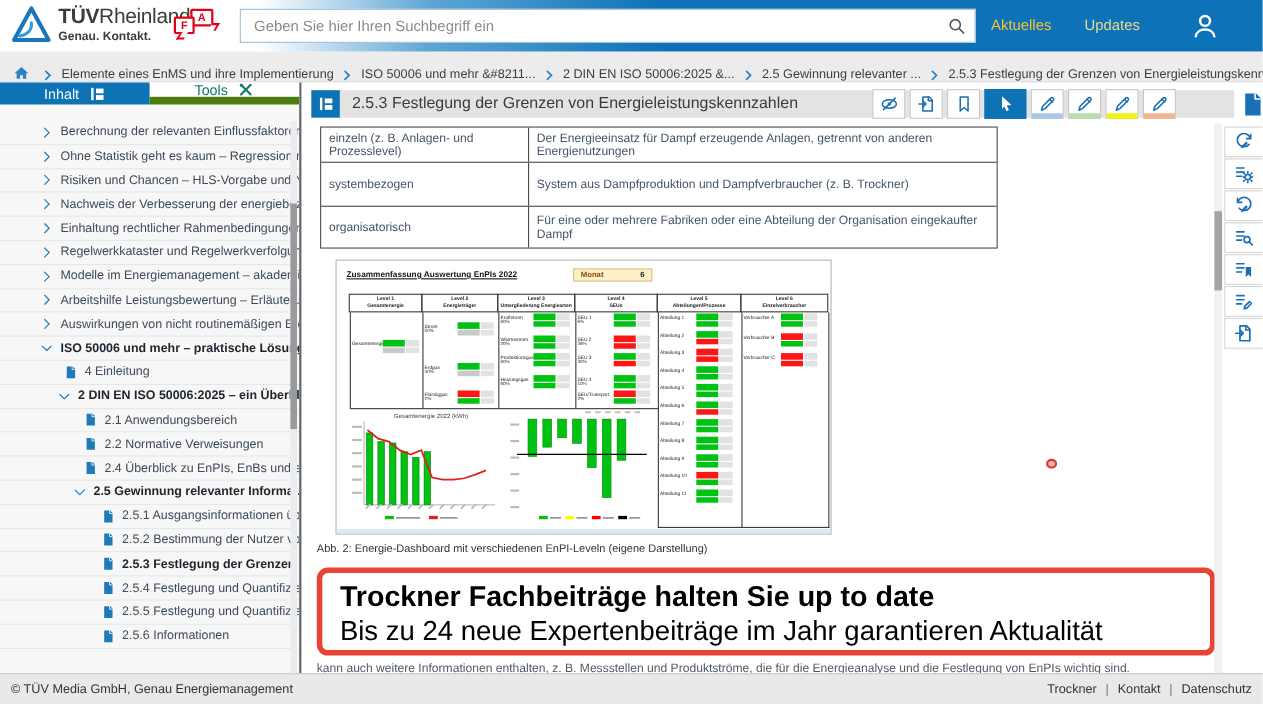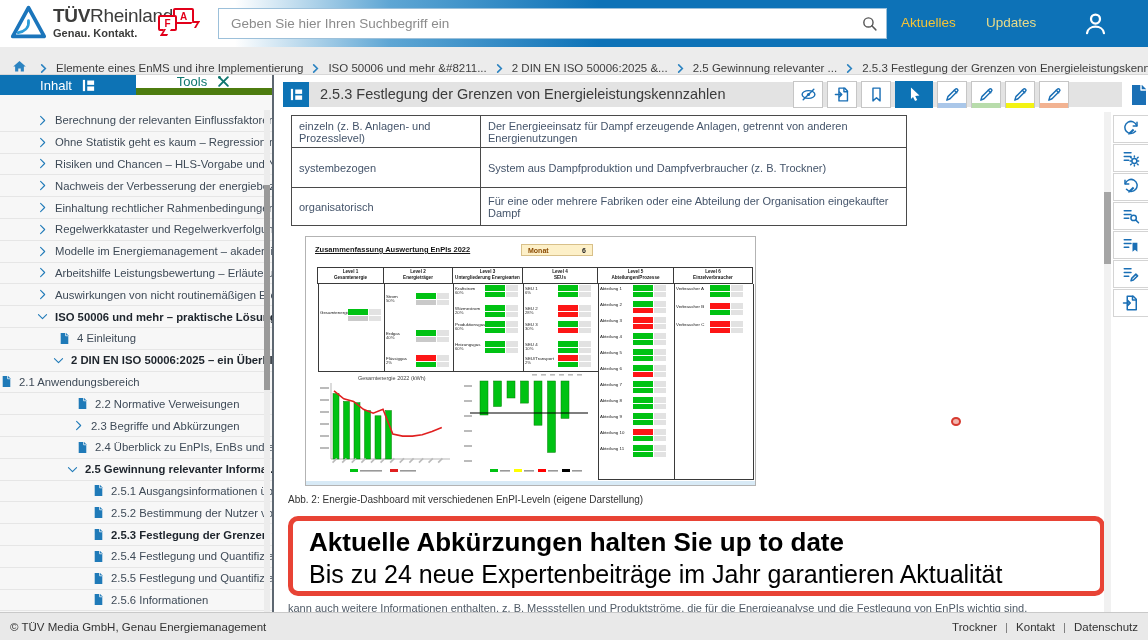--- a/index.html
+++ b/index.html
@@ -292,39 +292,33 @@
             <path d="M14 2.5v4.5h4.5" stroke="#fff" stroke-width="1.4"></path>
           </svg></span>
         <span data-interactable="false">4 Einleitung</span>
       </div>
       <div class="trow bold" data-interactable="true" style="padding-left: 52px;">
         <span class="nicon" data-interactable="true"><svg viewBox="0 0 24 24" fill="none" stroke="currentColor" stroke-width="2" stroke-linecap="round" stroke-linejoin="round">
             <path d="M4.5 8.5l7.5 7.5 7.5-7.5"></path>
           </svg></span>
         <span data-interactable="false">2 DIN EN ISO 50006:2025 – ein Überblick</span>
       </div>
-      <div class="trow" data-interactable="true" style="">
-        <span class="nicon" data-interactable="false"><svg viewBox="0 0 24 24" fill="none" stroke="currentColor" stroke-width="2" stroke-linecap="round" stroke-linejoin="round">
-            <path d="M5 2h10l4 4v16H5z" fill="currentColor" stroke="none"></path>
-            <path d="M14 2.5v4.5h4.5" stroke="#fff" stroke-width="1.4"></path>
-          </svg></span>
-        <span data-interactable="false">2.1 Anwendungsbereich</span>
-      </div>
       <div class="trow" data-interactable="true" style="padding-left: 76px;">
         <span class="nicon" data-interactable="false"><svg viewBox="0 0 24 24" fill="none" stroke="currentColor" stroke-width="2" stroke-linecap="round" stroke-linejoin="round">
             <path d="M5 2h10l4 4v16H5z" fill="currentColor" stroke="none"></path>
             <path d="M14 2.5v4.5h4.5" stroke="#fff" stroke-width="1.4"></path>
           </svg></span>
+        <span data-interactable="false">2.1 Anwendungsbereich</span>
+      </div>
+      <div class="trow" data-interactable="true" style="padding-left: 76px;">
+        <span class="nicon" data-interactable="false"><svg viewBox="0 0 24 24" fill="none" stroke="currentColor" stroke-width="2" stroke-linecap="round" stroke-linejoin="round">
+            <path d="M5 2h10l4 4v16H5z" fill="currentColor" stroke="none"></path>
+            <path d="M14 2.5v4.5h4.5" stroke="#fff" stroke-width="1.4"></path>
+          </svg></span>
         <span data-interactable="false">2.2 Normative Verweisungen</span>
-      </div>
-      <div class="trow" data-interactable="true" style="padding-left: 72px;">
-        <span class="nicon" data-interactable="true"><svg viewBox="0 0 24 24" fill="none" stroke="currentColor" stroke-width="2" stroke-linecap="round" stroke-linejoin="round">
-            <path d="M8.5 4.5l7.5 7.5-7.5 7.5"></path>
-          </svg></span>
-        <span data-interactable="false">2.3 Begriffe und Abkürzungen</span>
       </div>
       <div class="trow" data-interactable="true" style="padding-left: 76px;">
         <span class="nicon" data-interactable="false"><svg viewBox="0 0 24 24" fill="none" stroke="currentColor" stroke-width="2" stroke-linecap="round" stroke-linejoin="round">
             <path d="M5 2h10l4 4v16H5z" fill="currentColor" stroke="none"></path>
             <path d="M14 2.5v4.5h4.5" stroke="#fff" stroke-width="1.4"></path>
           </svg></span>
         <span data-interactable="false">2.4 Überblick zu EnPIs, EnBs und ener...</span>
       </div>
       <div class="trow bold" data-interactable="true" style="padding-left: 66px;">
         <span class="nicon" data-interactable="true"><svg viewBox="0 0 24 24" fill="none" stroke="currentColor" stroke-width="2" stroke-linecap="round" stroke-linejoin="round">
@@ -935,21 +929,21 @@
         <rect x="76" y="98" width="8" height="3" fill="#ff0000"></rect>
         <rect x="86" y="99" width="10" height="1.6" fill="#999"></rect>
         <rect x="100" y="98" width="8" height="3" fill="#000000"></rect>
         <rect x="110" y="99" width="10" height="1.6" fill="#999"></rect>
   </svg>
     </div>
 
   <div class="caption" data-interactable="false">Abb. 2: Energie-Dashboard mit verschiedenen EnPI-Leveln (eigene Darstellung)</div>
 
   <div class="callout" data-interactable="false">
-    <div class="l1" data-interactable="false">Aktuelle Abkürzungen halten Sie up to date</div>
+    <div class="l1" data-interactable="false">Trockner Fachbeiträge halten Sie up to date</div>
     <div class="l2" data-interactable="false">Bis zu 24 neue Expertenbeiträge im Jahr garantieren Aktualität</div>
   </div>
 
   <div class="clipped" data-interactable="false">kann auch weitere Informationen enthalten, z. B. Messstellen und Produktströme, die für die Energieanalyse und die Festlegung von EnPIs wichtig sind.</div>
 </div>
 
 <div class="rail" id="rail" data-interactable="false">
     <div class="rbtn" data-interactable="true">
       <span data-interactable="false" style="display:flex">
         <svg viewBox="0 0 24 24" fill="none" stroke="currentColor" stroke-width="2" stroke-linecap="round" stroke-linejoin="round">

